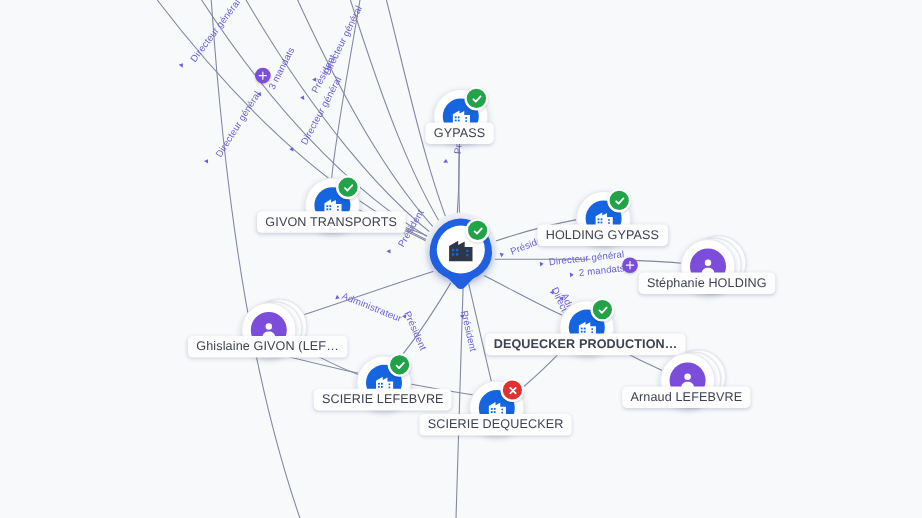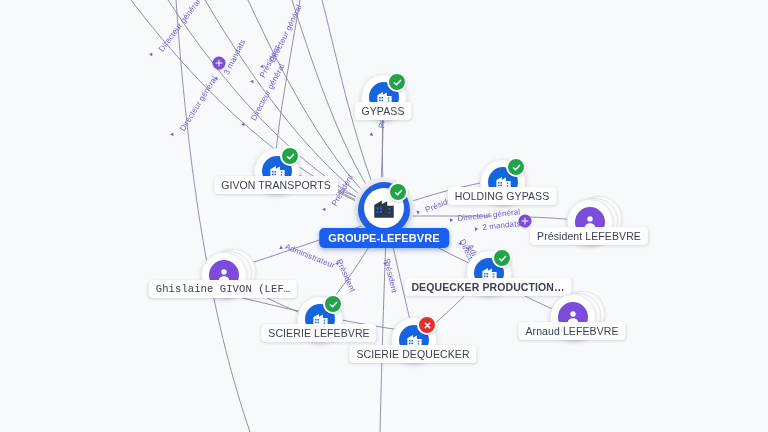--- a/index.html
+++ b/index.html
@@ -194,21 +194,20 @@
                 <rect x="16.2" y="15.4" width="1.7" height="1.7" fill="#1565e0"></rect>
               </svg>
             </span>
           </div>
           <span class="badge ok badge-pin">
             <svg width="9" height="9" viewBox="0 0 12 12">
               <path d="M2 6.3 L4.7 9 L10 3.2" stroke="#fff" stroke-width="2" fill="none" stroke-linecap="round" stroke-linejoin="round"></path>
             </svg>
           </span>
         </div>
-        <div class="nlabel sel" style="top:46px">GROUPE-LEFEBVRE</div>
       </div>
       <div class="node" style="left: 383px; top: 96px;">
         <div class="node-stack">
           <div class="disc">
             <div class="inner company">
               <svg width="19" height="19" viewBox="0 0 24 24" fill="#ffffff">
                 <path d="M3 21V9.2l7-4.1v3.3l5-2.6V10h6v11H3z" fill="#ffffff"></path>
                 <rect x="5.1" y="11.4" width="1.9" height="1.9" fill="#1565e0"></rect>
                 <rect x="8.2" y="11.4" width="1.9" height="1.9" fill="#1565e0"></rect>
                 <rect x="5.1" y="14.7" width="1.9" height="1.9" fill="#1565e0"></rect>
@@ -334,21 +333,21 @@
             </div>
           </div>
           <span class="badge err">
             <svg width="9" height="9" viewBox="0 0 12 12">
               <path d="M3 3 L9 9 M9 3 L3 9" stroke="#fff" stroke-width="2" fill="none" stroke-linecap="round"></path>
             </svg>
           </span>
         </div>
         <div class="nlabel" style="top:28px">SCIERIE DEQUECKER</div>
       </div>
-      <div class="node" style="left: 223px; top: 274px; font-family: Liberation Mono, monospace;">
+      <div class="node" style="left: 223px; top: 274px;">
         <div class="node-stack">
           <div class="stack-card c2"></div>
           <div class="stack-card c1"></div>
           <div class="disc">
             <div class="inner person">
               <svg width="18" height="18" viewBox="0 0 24 24" fill="#ffffff">
                 <circle cx="12" cy="8" r="3.6"></circle>
                 <path d="M5 19.5c0-3.7 3.2-5.9 7-5.9s7 2.2 7 5.9z"></path>
               </svg>
             </div>
@@ -362,21 +361,21 @@
           <div class="stack-card c1"></div>
           <div class="disc">
             <div class="inner person">
               <svg width="18" height="18" viewBox="0 0 24 24" fill="#ffffff">
                 <circle cx="12" cy="8" r="3.6"></circle>
                 <path d="M5 19.5c0-3.7 3.2-5.9 7-5.9s7 2.2 7 5.9z"></path>
               </svg>
             </div>
           </div>
         </div>
-        <div class="nlabel" style="top:28px">Président LEFEBVRE</div>
+        <div class="nlabel" style="top:28px">Stéphanie HOLDING</div>
       </div>
       <div class="node" style="left: 572px; top: 316px;">
         <div class="node-stack">
           <div class="stack-card c2"></div>
           <div class="stack-card c1"></div>
           <div class="disc">
             <div class="inner person">
               <svg width="18" height="18" viewBox="0 0 24 24" fill="#ffffff">
                 <circle cx="12" cy="8" r="3.6"></circle>
                 <path d="M5 19.5c0-3.7 3.2-5.9 7-5.9s7 2.2 7 5.9z"></path>

